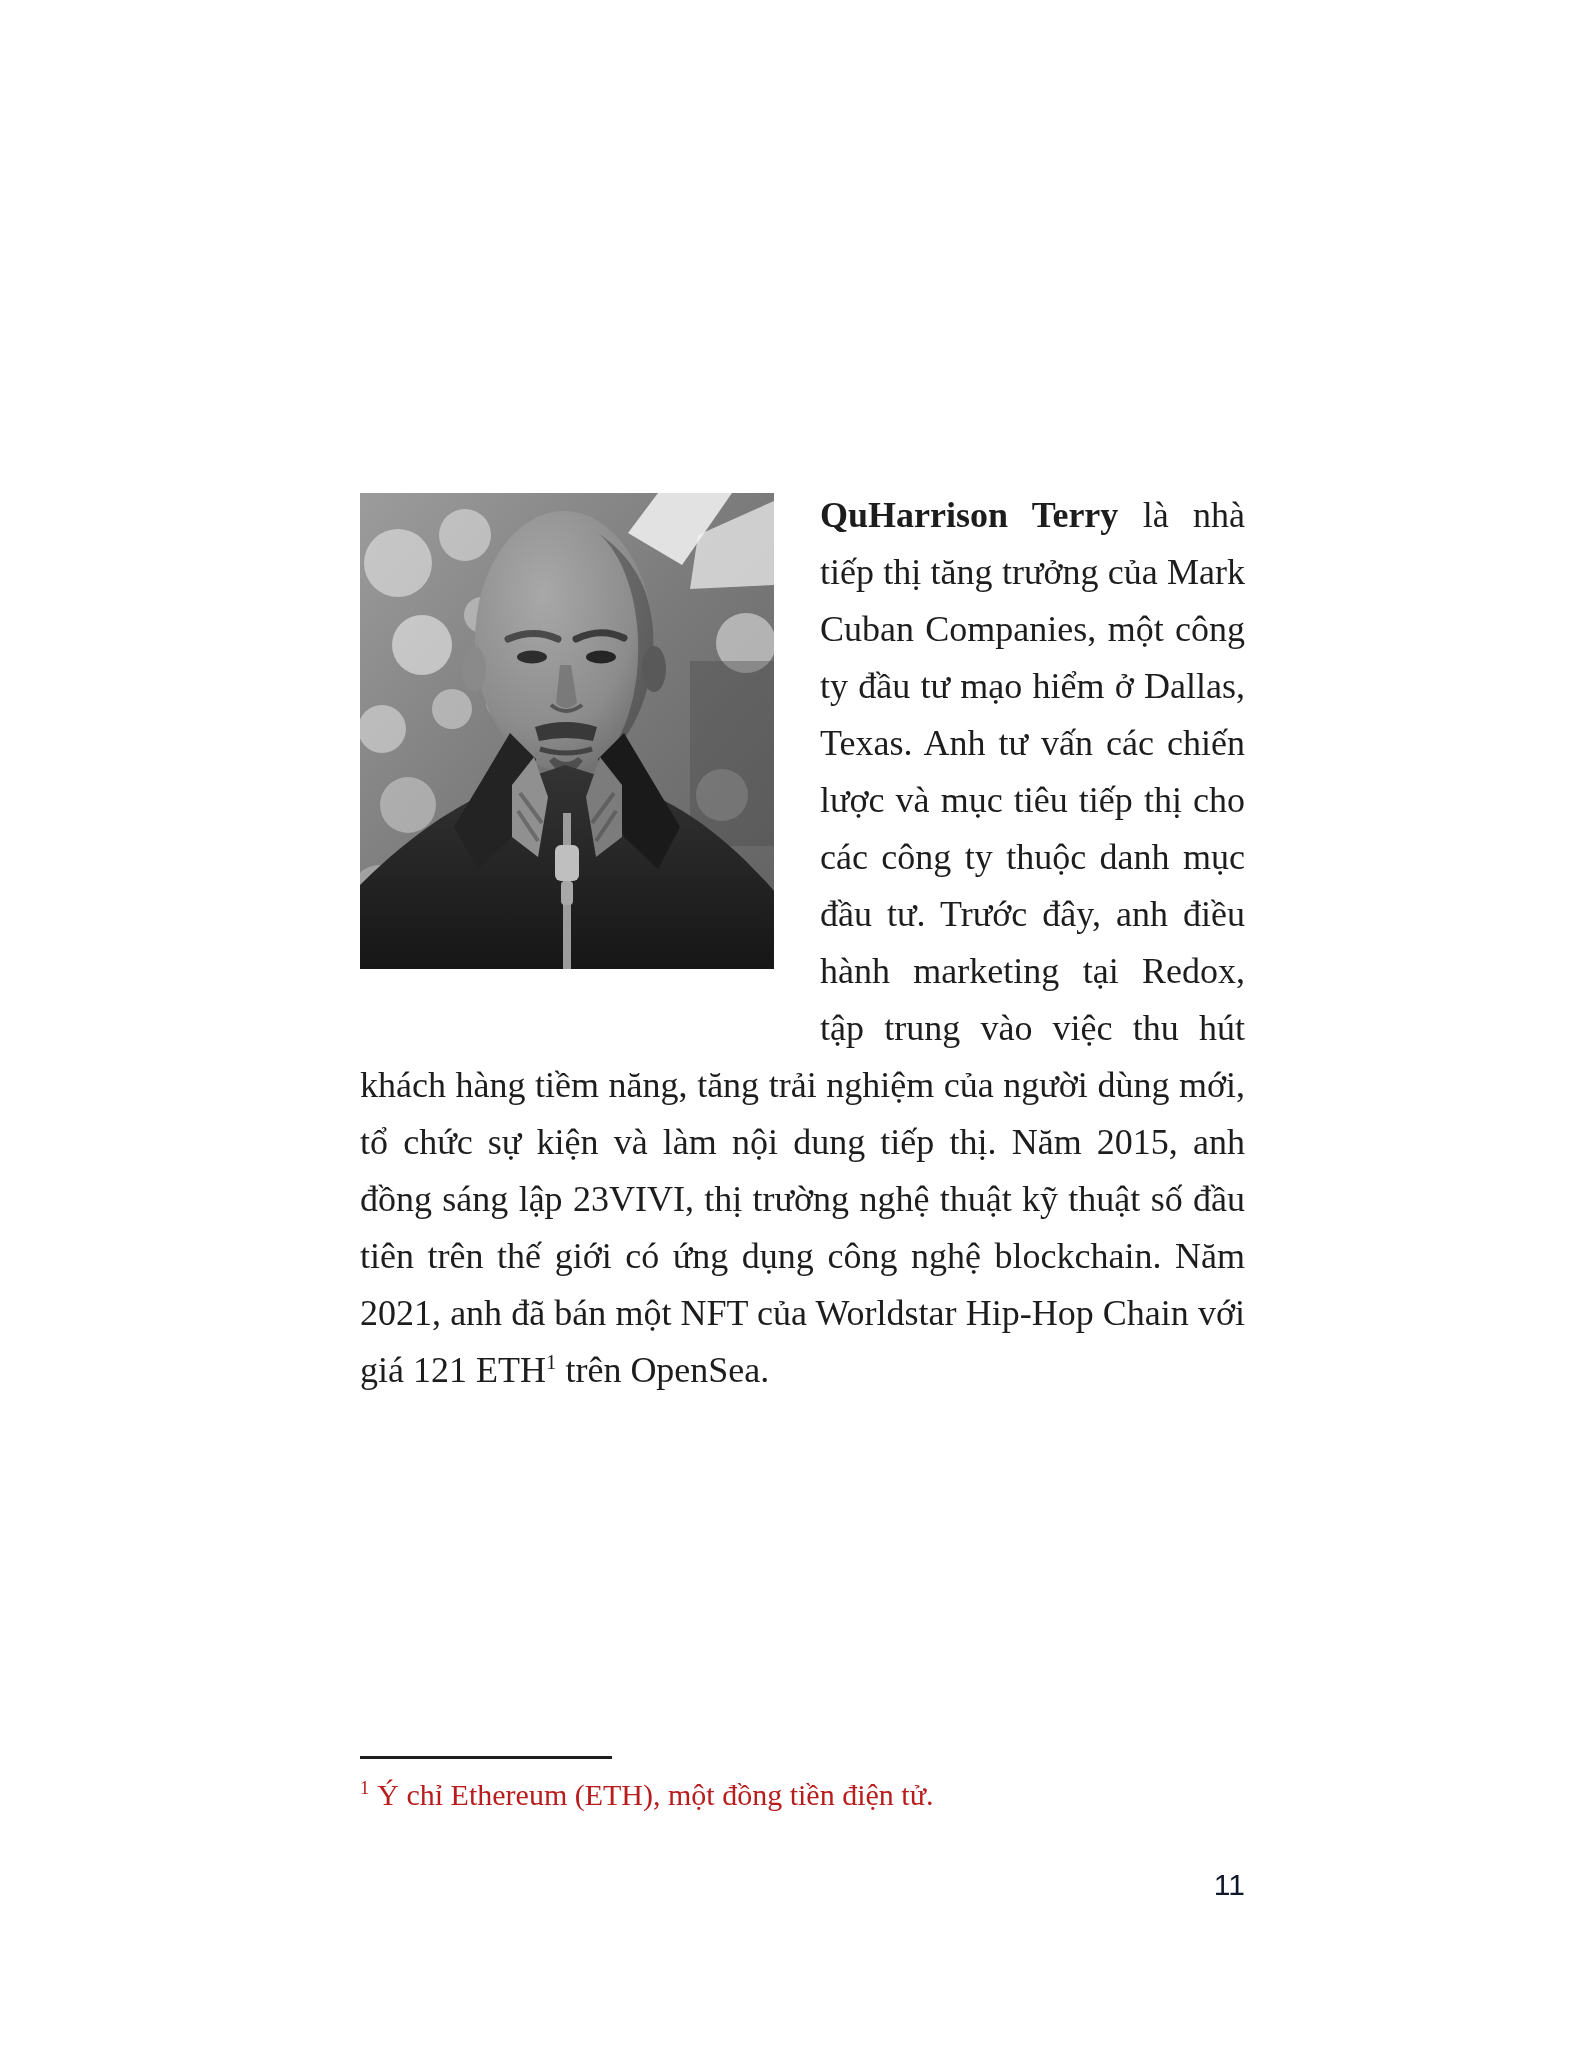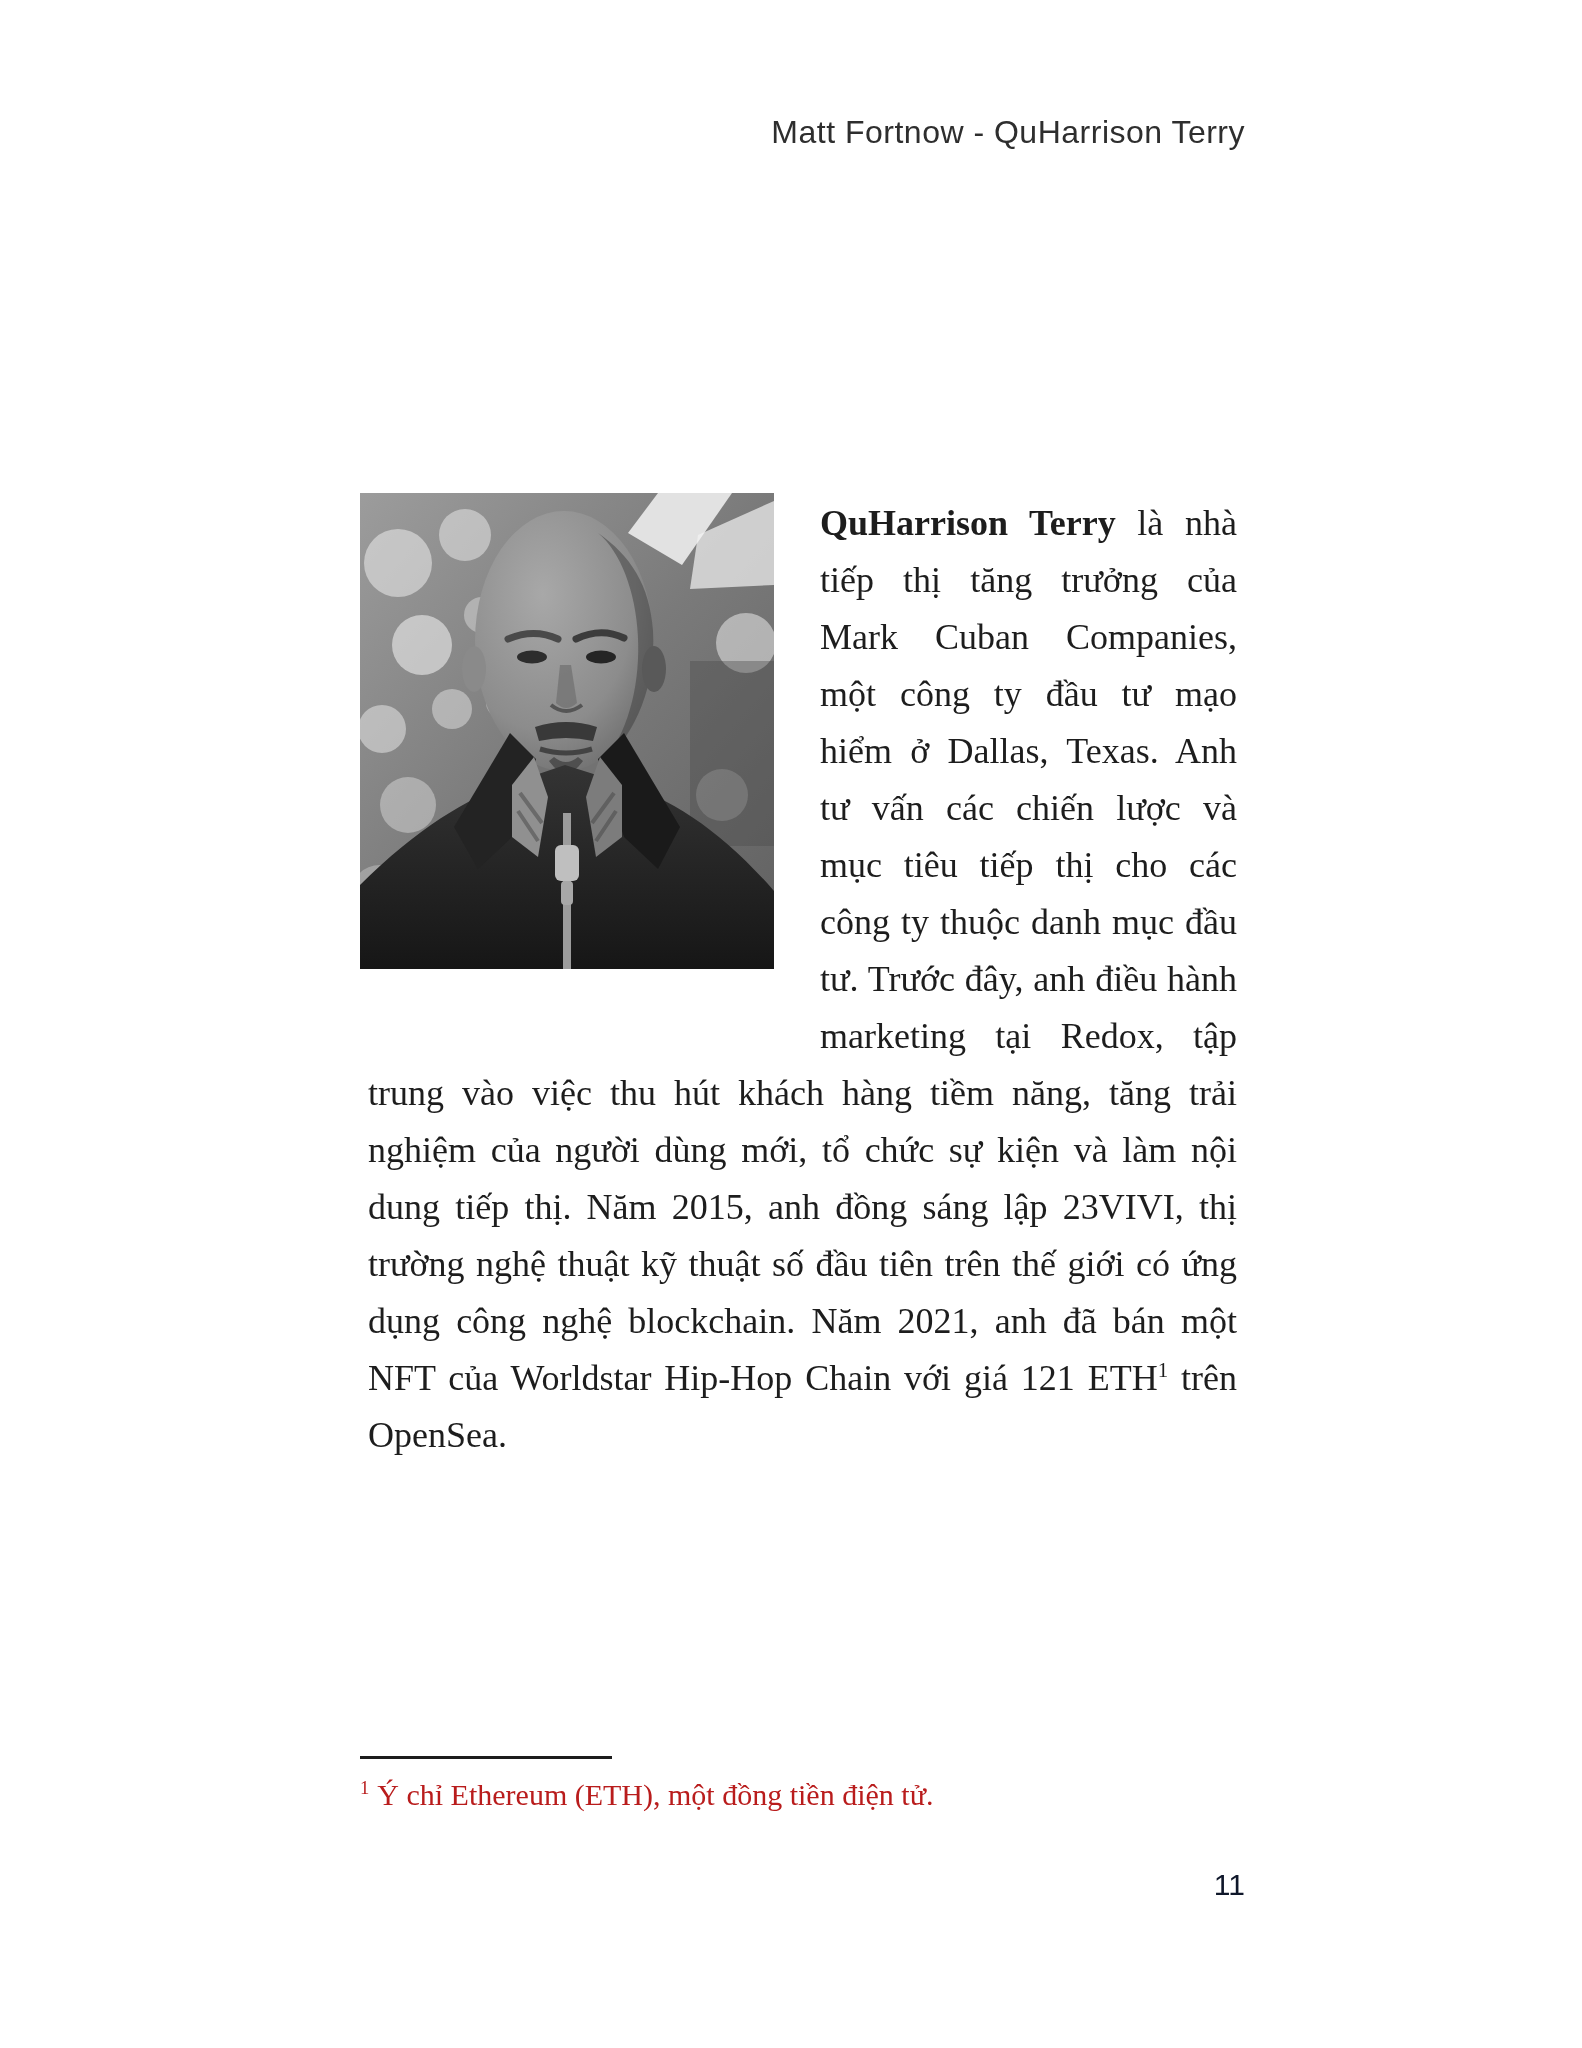--- a/index.html
+++ b/index.html
@@ -37,21 +37,21 @@
   }
   .portrait {
     float: left;
     width: 414px;
     height: 476px;
     margin: 6px 46px 60px 0;
     background: #777;
   }
   .portrait svg { display: block; }
   p.body {
-    margin: 8px;
+    margin: 0;
     font-family: "Liberation Serif", "DejaVu Serif", serif;
     font-size: 36px;
     line-height: 57px;
     text-align: justify;
     color: #1d1d1d;
   }
   p.body.second {
     margin-top: 30px;
     text-indent: 64px;
   }
@@ -92,21 +92,20 @@
     font-size: 30px;
     font-weight: 500;
     color: #0f172a;
   }
 </style>
 </head>
 <body>
 
 <div class="page">
 
-  <div class="running-header">Matt Fortnow - QuHarrison Terry</div>
 
   <div class="content">
 
     <div class="portrait">
       <svg viewBox="0 0 414 476" width="414" height="476" role="img">
         <defs>
           <linearGradient id="bgg" x1="0" y1="0" x2="1" y2="1">
             <stop offset="0" stop-color="#9c9c9c"></stop>
             <stop offset="0.5" stop-color="#7a7a7a"></stop>
             <stop offset="1" stop-color="#606060"></stop>

